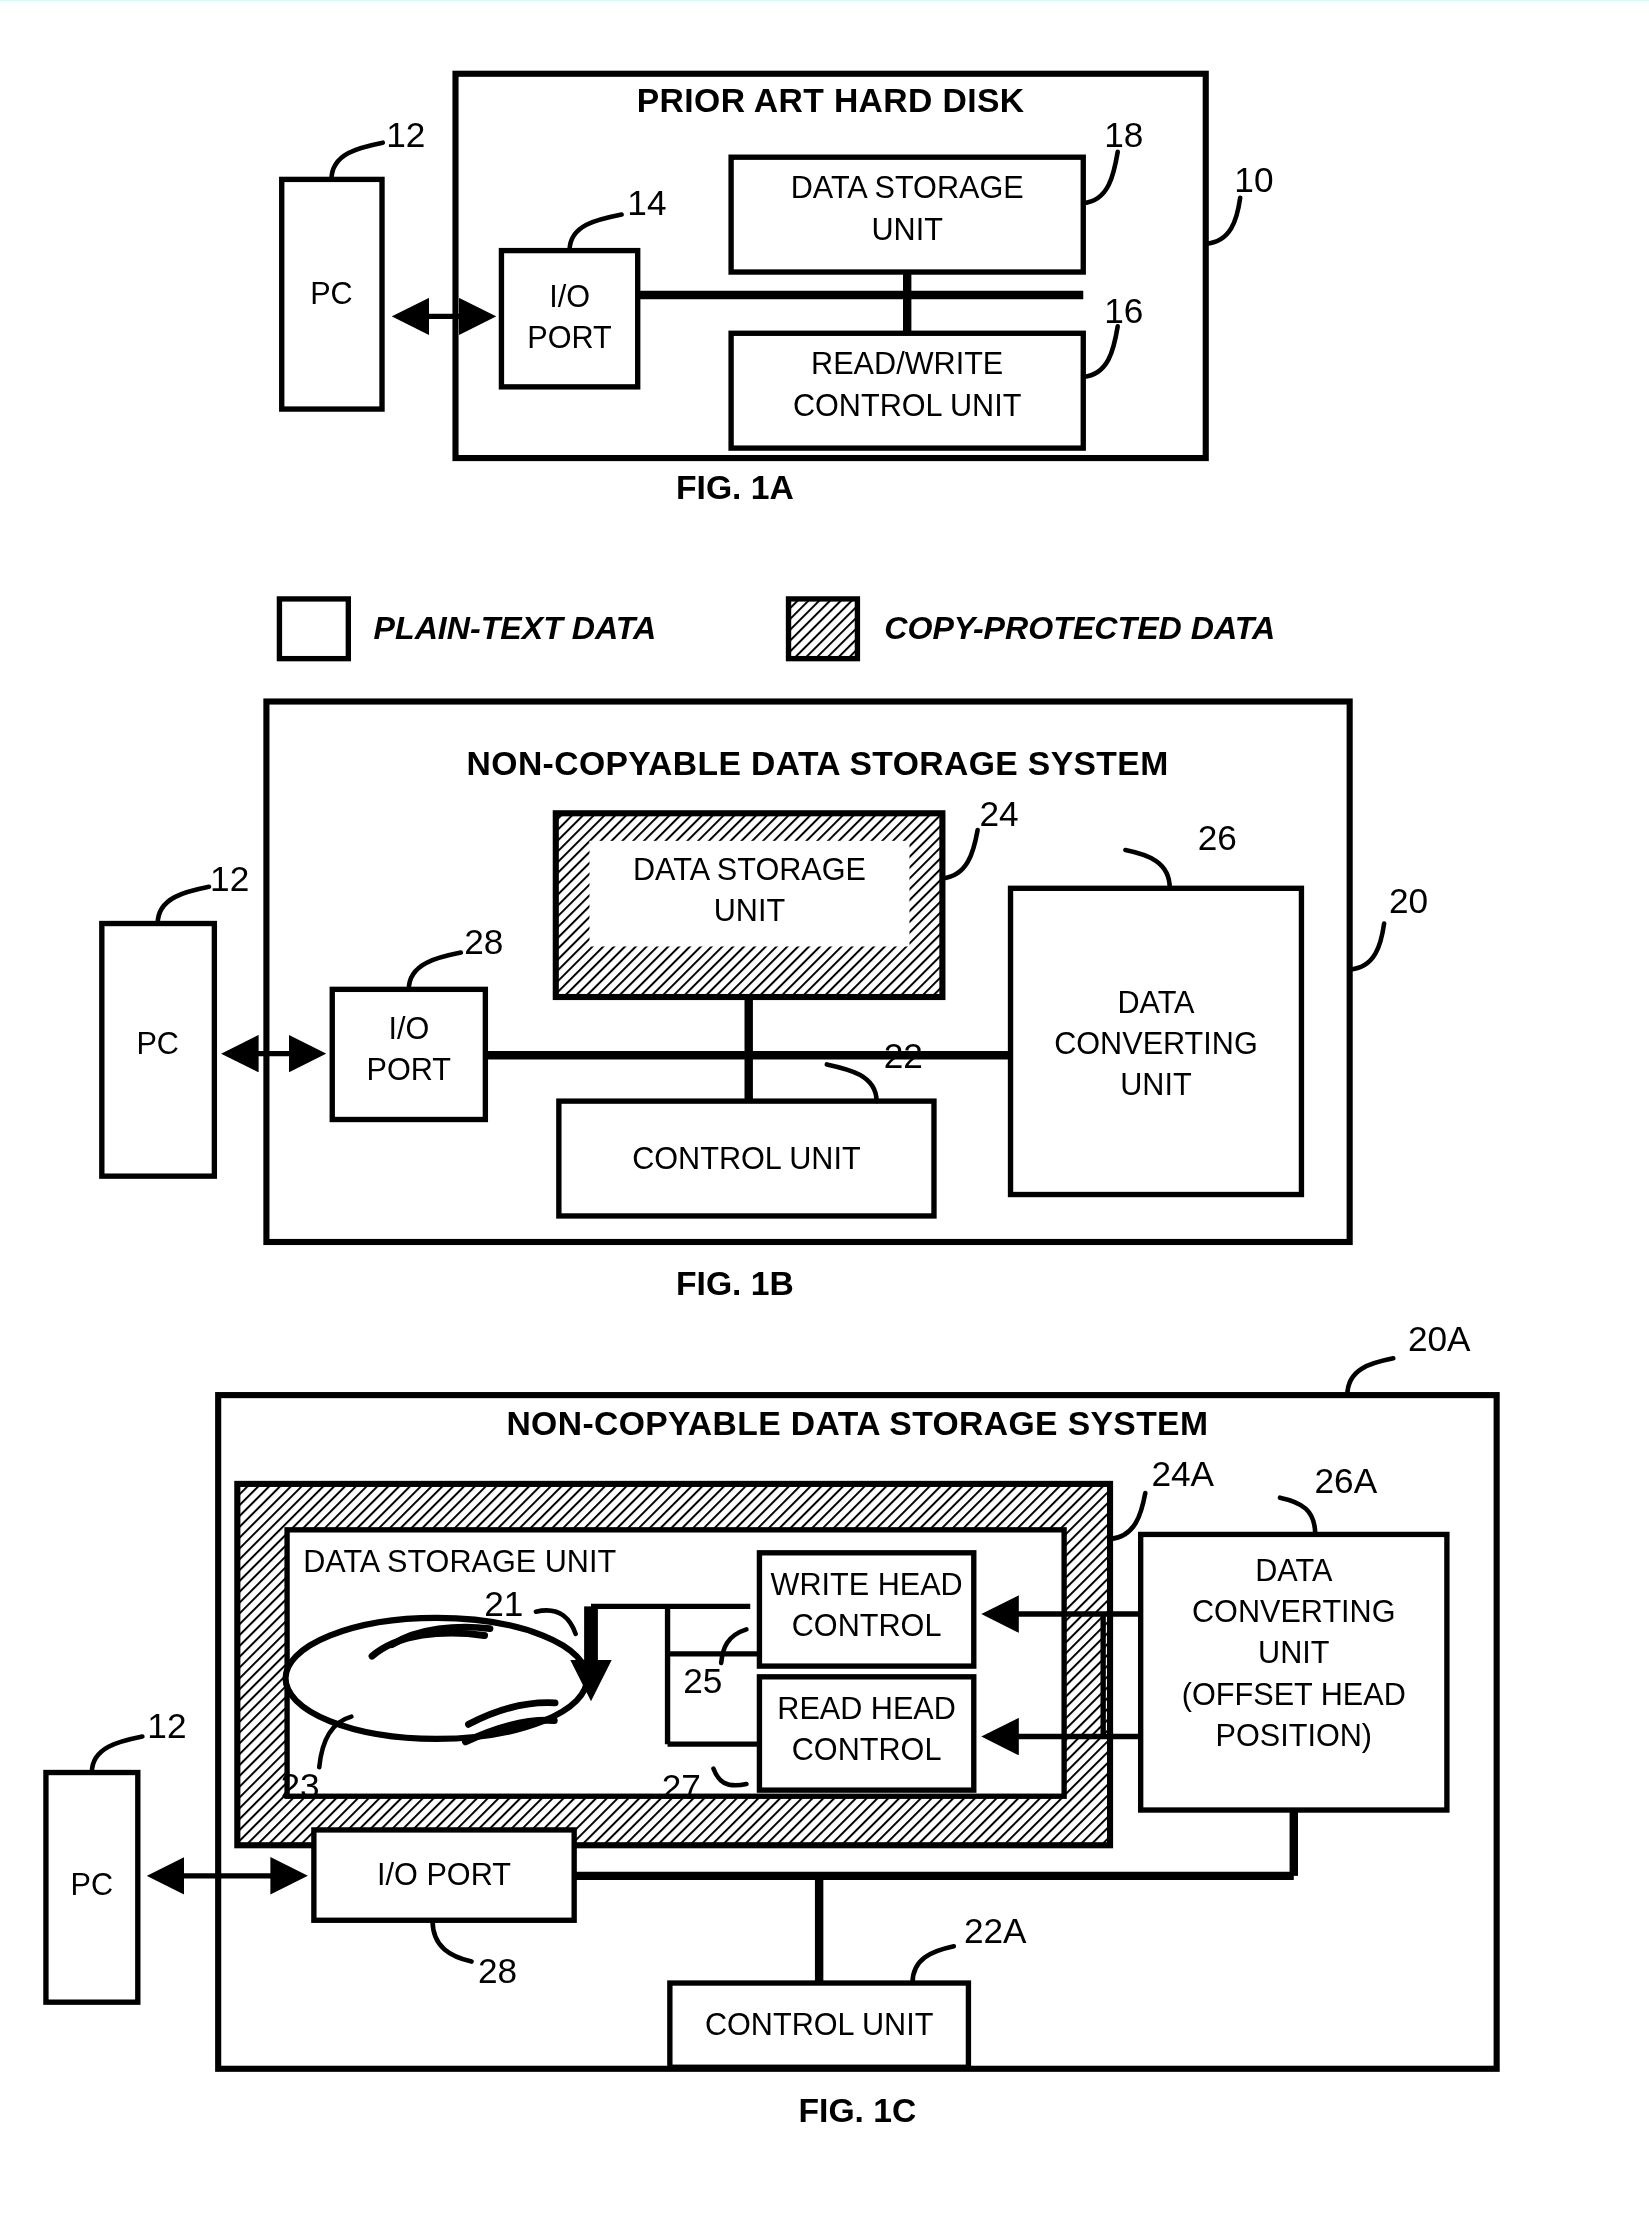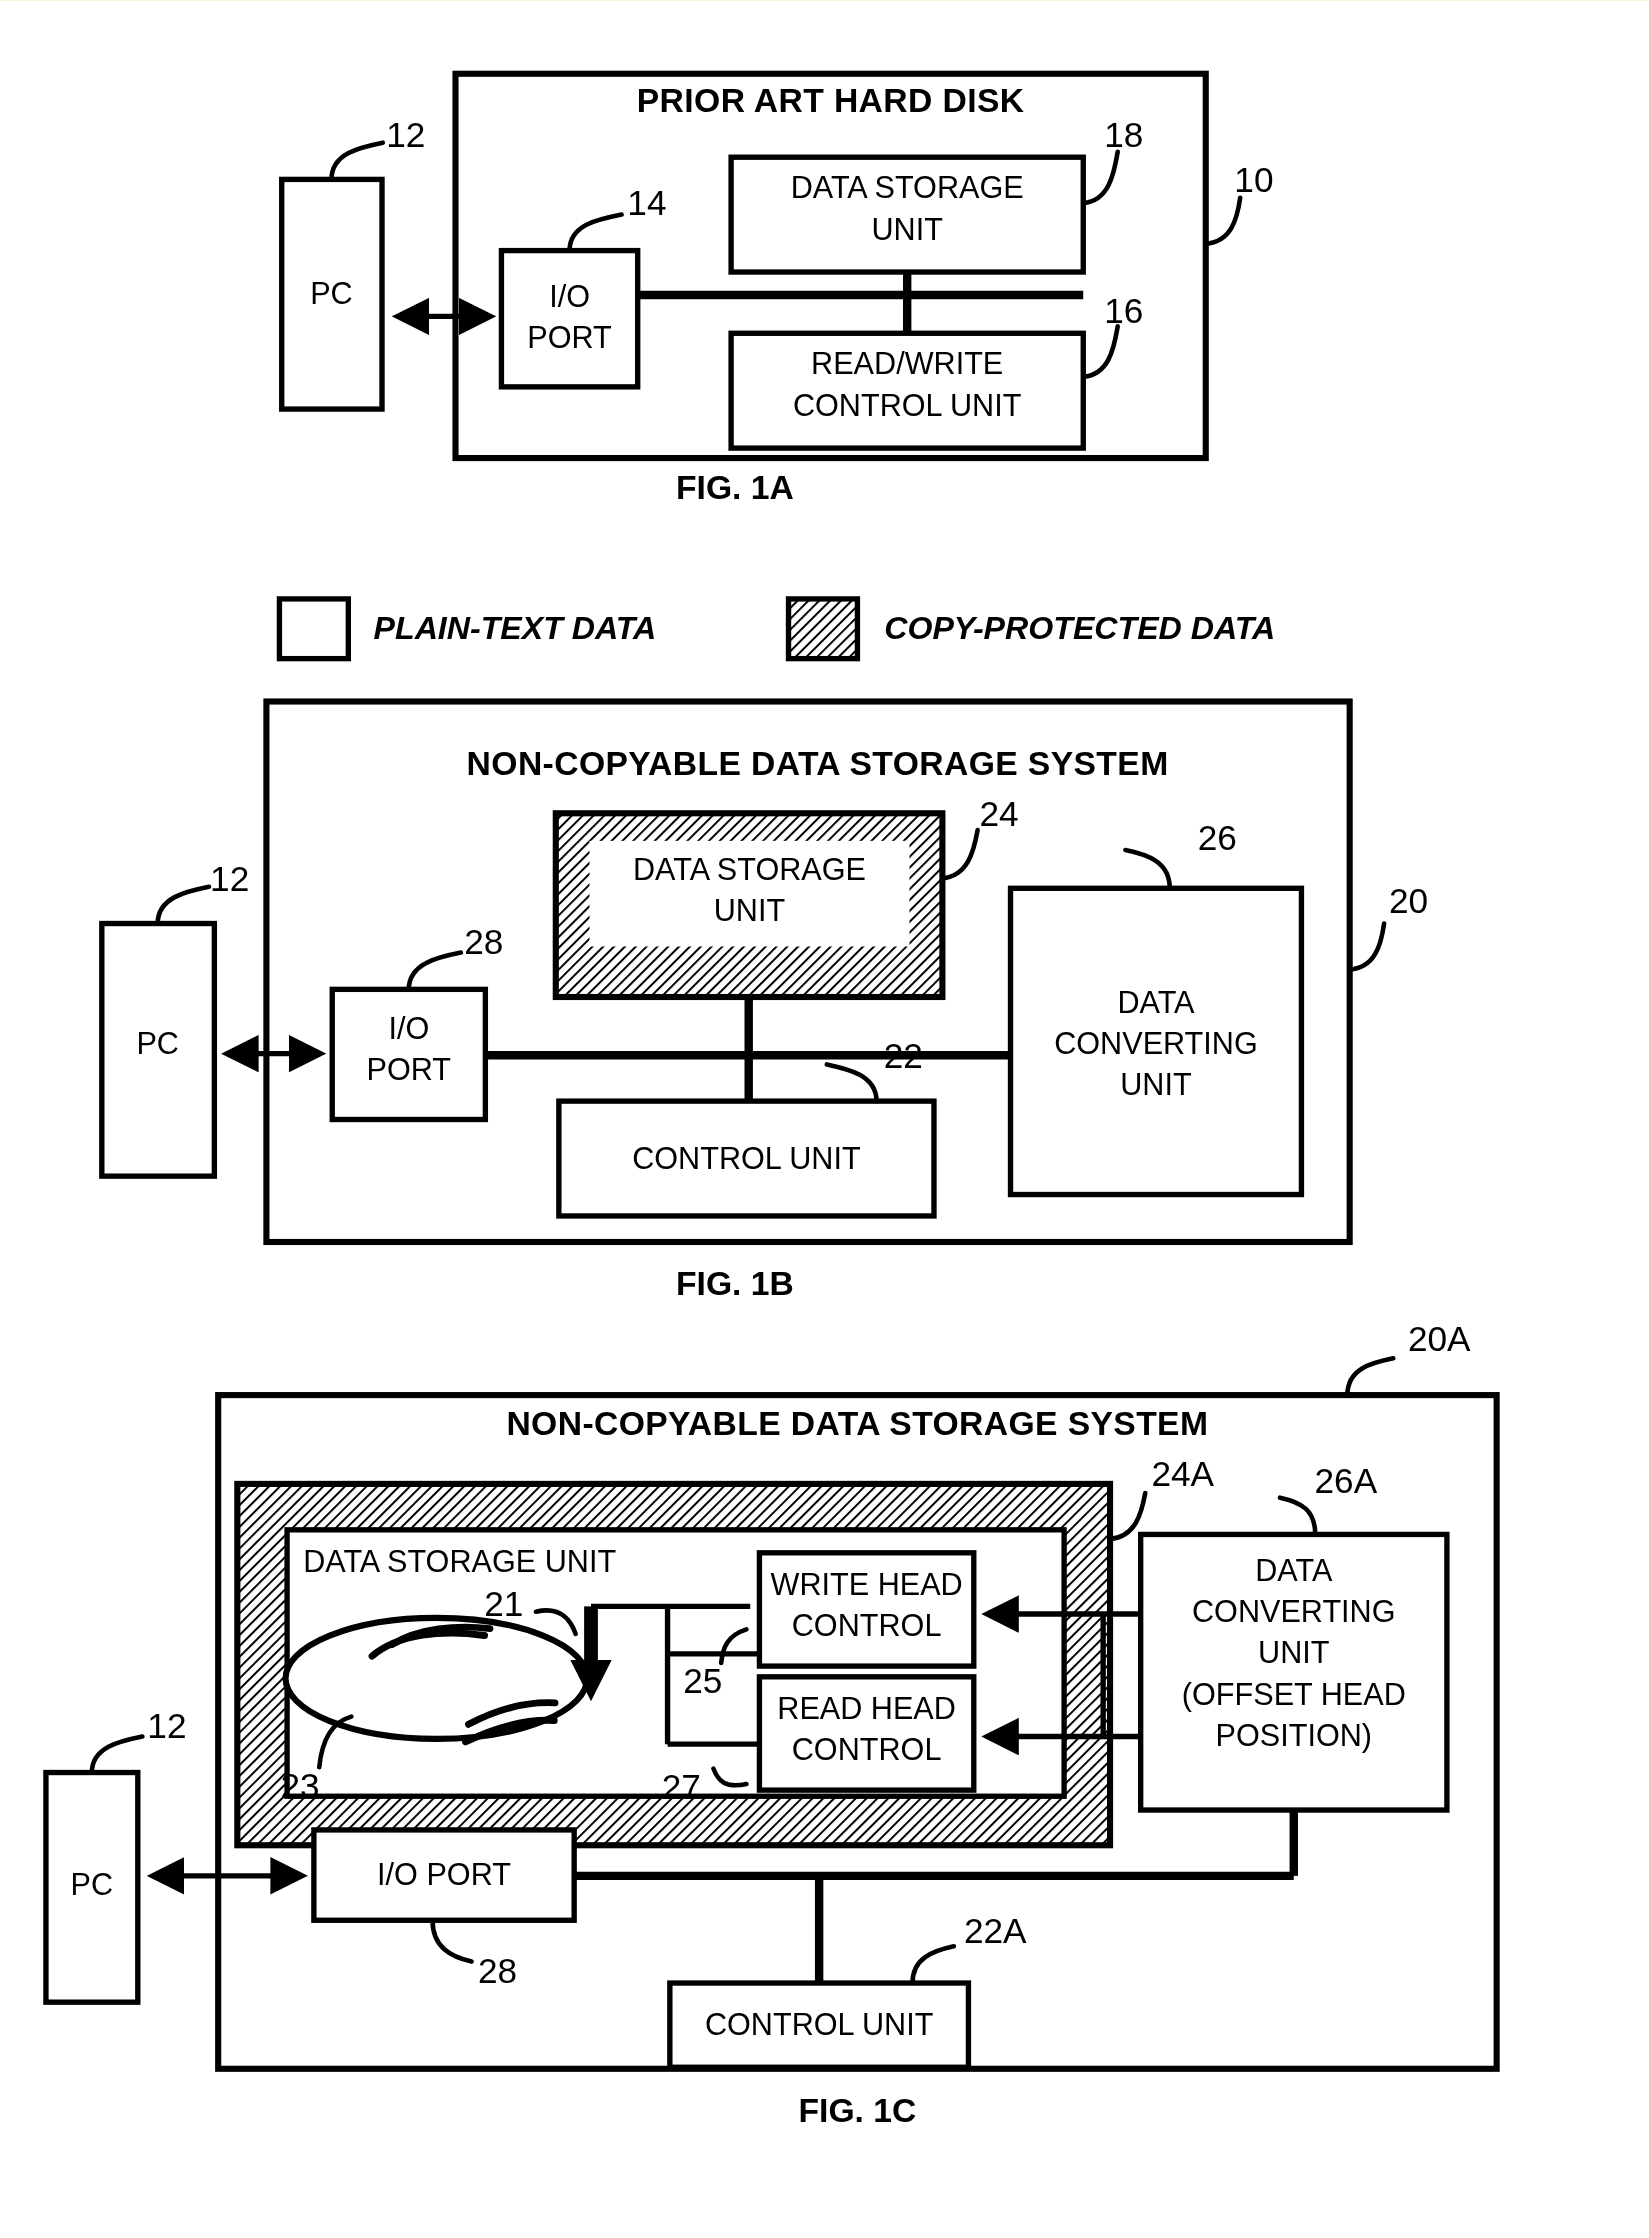--- a/index.html
+++ b/index.html
@@ -1,17 +1,17 @@
 <!DOCTYPE html>
 <html style="font-size:12.2px"><head>
 <meta charset="utf-8">
 <style>
   html,body{margin:0;padding:0;background:#ffffff;}
   body{width:1649px;height:2239px;font-family:"Liberation Sans",sans-serif;}
-  #sheet{position:relative;width:1649px;height:2239px;background:#fde047;overflow:hidden;}
+  #sheet{position:relative;width:1649px;height:2239px;background:#5eead4;overflow:hidden;}
   svg{display:block;}
   text{font-family:"Liberation Sans",sans-serif;fill:#000;}
   .boxlabel{font-size:40px;text-anchor:middle;dominant-baseline:middle;}
   .title{font-size:44px;font-weight:bold;text-anchor:middle;dominant-baseline:middle;letter-spacing:0.5px;}
   .figcap{font-size:44px;font-weight:bold;text-anchor:middle;dominant-baseline:middle;}
   .refnum{font-size:46px;text-anchor:middle;dominant-baseline:middle;}
   .legend{font-size:42px;font-style:italic;font-weight:bold;text-anchor:start;dominant-baseline:middle;}
   .bx{fill:#fff;stroke:#000;stroke-width:7;}
   .outer{fill:none;stroke:#000;stroke-width:8;}
   .wire{stroke:#000;stroke-width:11;fill:none;stroke-linecap:butt;}

